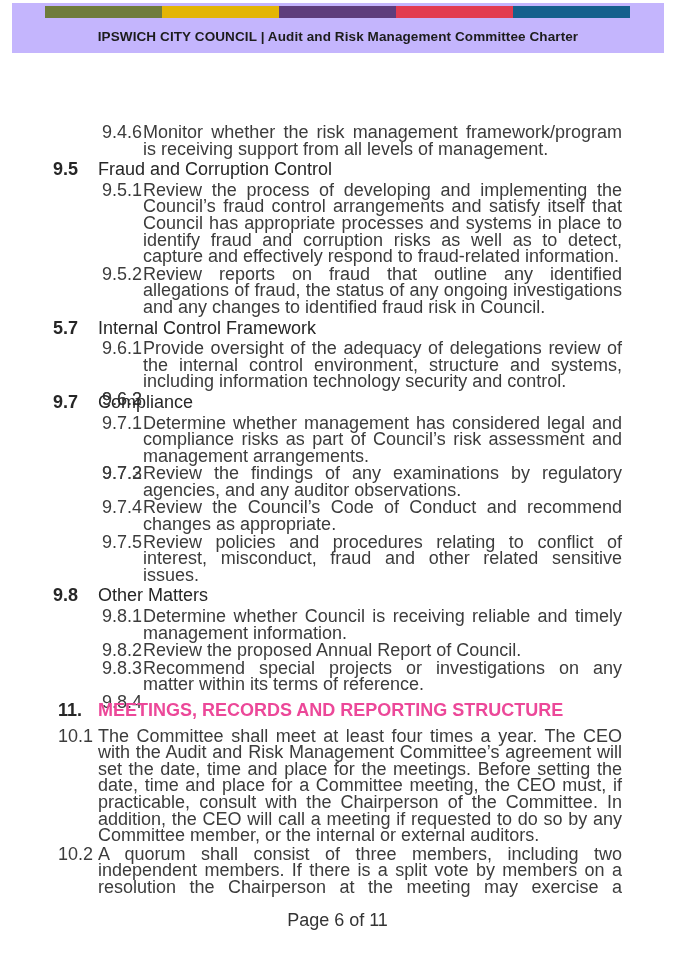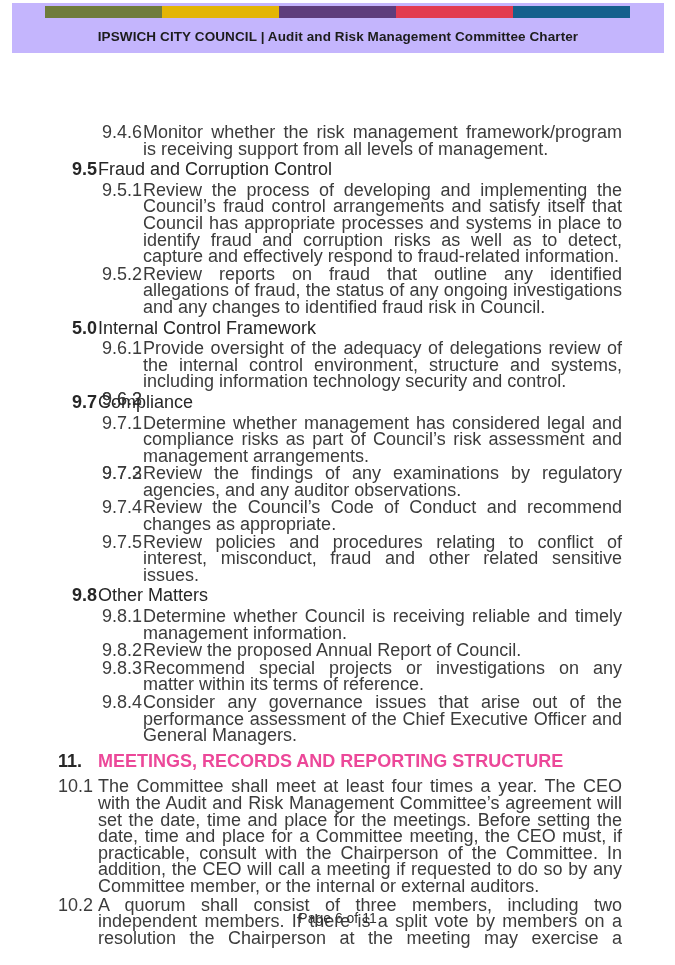--- a/index.html
+++ b/index.html
@@ -54,40 +54,40 @@
   }
   .row { position: relative; }
   .row .num { position: absolute; top: 0; white-space: nowrap; }
   .row .txt { text-align: justify; }
 
   .sub { margin-bottom: 1px; }
   .sub .num { left: 102px; }
   .sub .txt { margin-left: 143px; margin-right: 53px; }
 
   .heading { margin-top: 4px; margin-bottom: 4px; }
-  .heading .num { left: 72px; font-weight: 700; color: #262626; }
+  .heading .num { left: 53px; font-weight: 700; color: #262626; }
   .heading .txt { margin-left: 98px; margin-right: 53px; font-weight: 400; color: #262626; }
 
   .main-heading { margin-top: 9px; margin-bottom: 9px; }
   .main-heading .num { left: 58px; font-weight: 700; color: #262626; }
   .main-heading .txt { margin-left: 98px; margin-right: 53px; font-weight: 700; color: #ec4899; }
 
   .clause { margin-bottom: 2px; }
   .clause .num { left: 58px; }
   .clause .txt { margin-left: 98px; margin-right: 53px; }
 
   .justify-last { text-align-last: justify; }
 
   
   .footer {
     position: absolute;
     left: 0; right: 0;
     top: 910px;
     text-align: center;
-    font-size: 14px;
+    font-size: 18px;
     color: #333333;
   }
 </style>
 </head>
 <body>
 
 <div class="page">
 
   <div class="header-band" style="background: #c4b5fd;">
     <div class="stripe">
@@ -111,21 +111,21 @@
       </div>
       <div class="row sub">
         <span class="num">9.5.1</span>
         <div class="txt">Review the process of developing and implementing the Council’s fraud control arrangements and satisfy itself that Council has appropriate processes and systems in place to identify fraud and corruption risks as well as to detect, capture and effectively respond to fraud-related information.</div>
       </div>
       <div class="row sub">
         <span class="num">9.5.2</span>
         <div class="txt">Review reports on fraud that outline any identified allegations of fraud, the status of any ongoing investigations and any changes to identified fraud risk in Council.</div>
       </div>
       <div class="row heading">
-        <span class="num">5.0</span>
+        <span class="num">5.7</span>
         <div class="txt">Internal Control Framework</div>
       </div>
       <div class="row sub">
         <span class="num">9.6.1</span>
         <div class="txt">Provide oversight of the adequacy of delegations review of the internal control environment, structure and systems, including information technology security and control.</div>
       </div>
       <div class="row sub">
         <span class="num">9.6.2</span>
       </div>
       <div class="row sub">
@@ -165,21 +165,20 @@
       <div class="row sub">
         <span class="num">9.8.2</span>
         <div class="txt">Review the proposed Annual Report of Council.</div>
       </div>
       <div class="row sub">
         <span class="num">9.8.3</span>
         <div class="txt">Recommend special projects or investigations on any matter within its terms of reference.</div>
       </div>
       <div class="row sub">
         <span class="num">9.8.4</span>
-        <div class="txt">Consider any governance issues that arise out of the performance assessment of the Chief Executive Officer and General Managers.</div>
       </div>
       <div class="row main-heading">
         <span class="num">11.</span>
         <div class="txt">MEETINGS, RECORDS AND REPORTING STRUCTURE</div>
       </div>
       <div class="row clause">
         <span class="num">10.1</span>
         <div class="txt">The Committee shall meet at least four times a year. The CEO with the Audit and Risk Management Committee’s agreement will set the date, time and place for the meetings. Before setting the date, time and place for a Committee meeting, the CEO must, if practicable, consult with the Chairperson of the Committee. In addition, the CEO will call a meeting if requested to do so by any Committee member, or the internal or external auditors.</div>
       </div>
       <div class="row clause">

